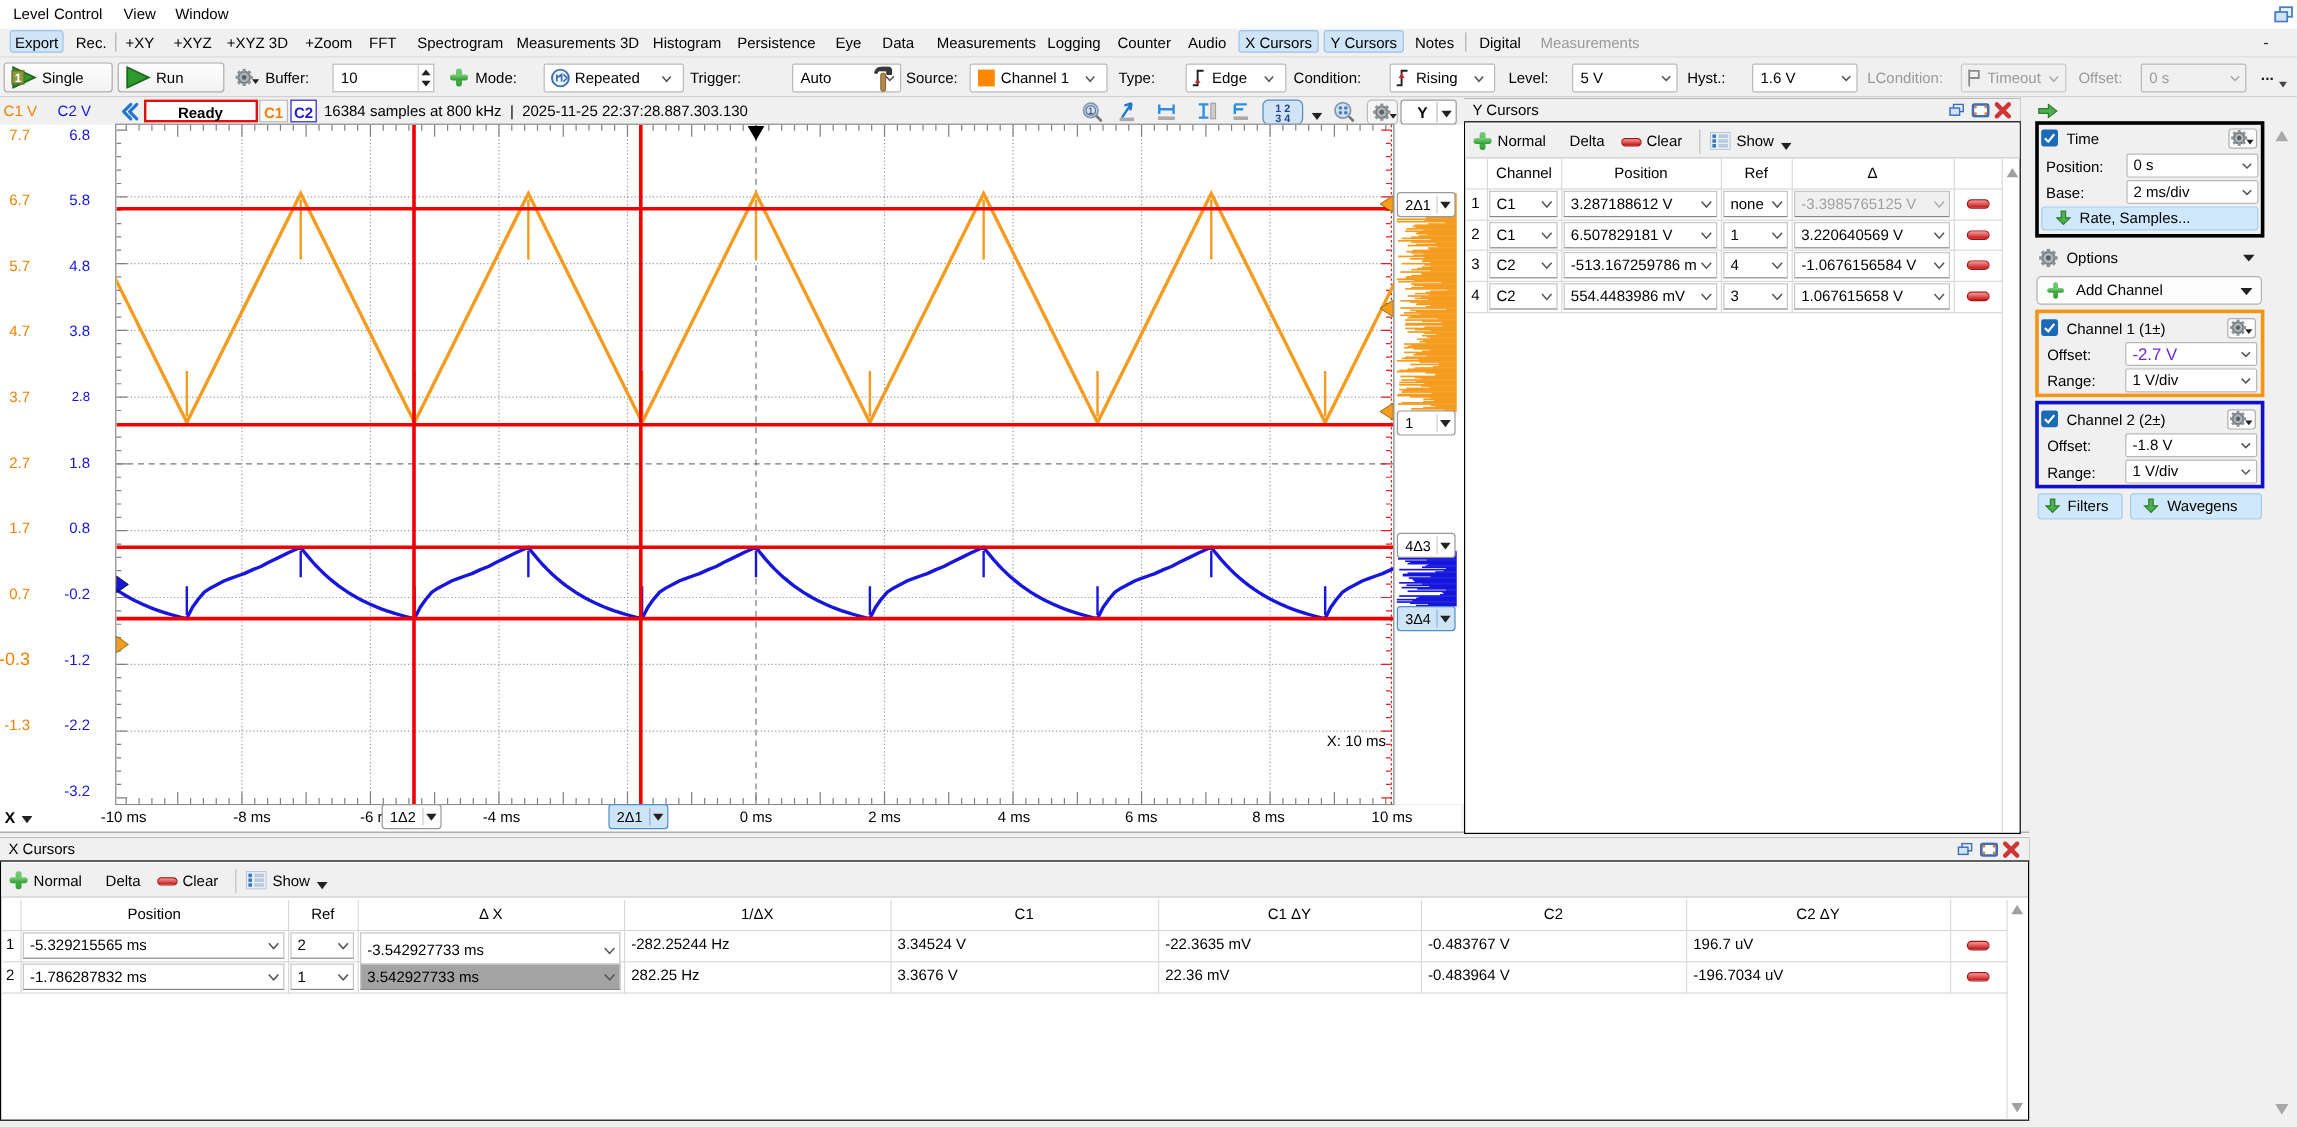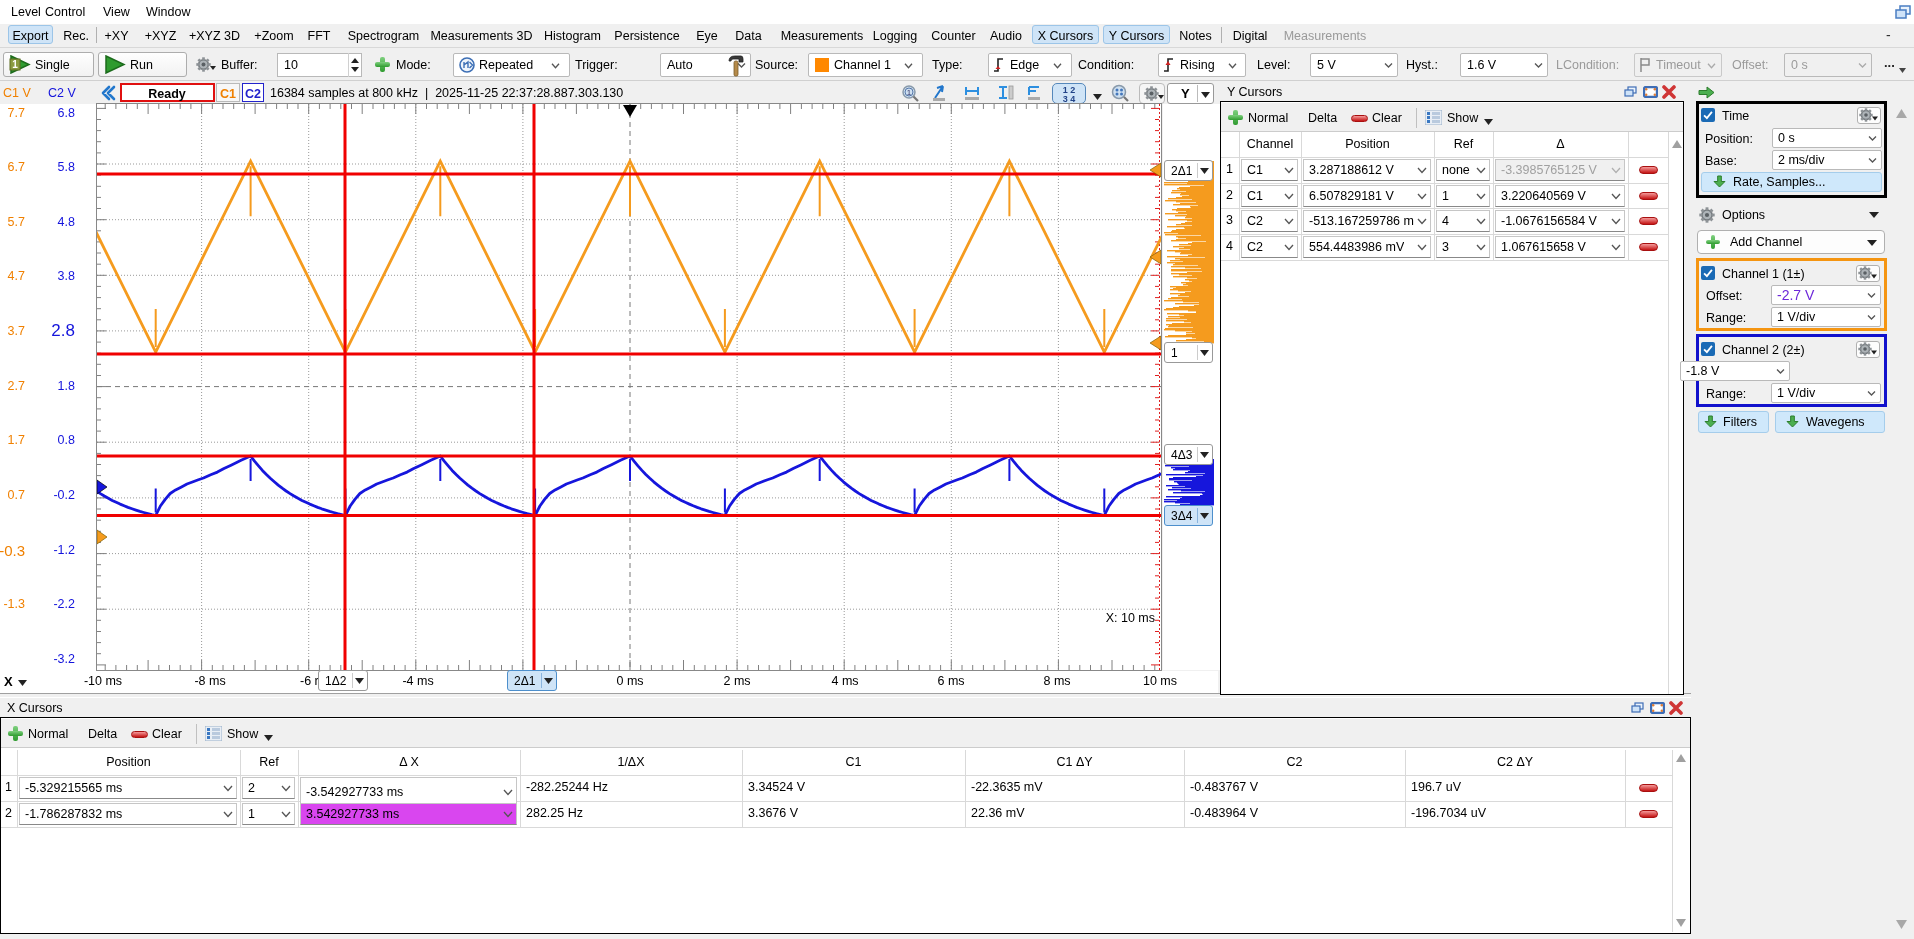--- a/index.html
+++ b/index.html
@@ -223,21 +223,21 @@
 <div class="abs" style="left:0;top:104px;width:97px;height:590px;background:#fff"></div>
 <div class="abs" style="right:1889px;top:112.5px;transform:translateY(-50%);font-size:12.5px;color:#f08000">7.7</div>
 <div class="abs" style="right:1839px;top:112.5px;transform:translateY(-50%);font-size:12.5px;color:#1414dc">6.8</div>
 <div class="abs" style="right:1889px;top:167.15px;transform:translateY(-50%);font-size:12.5px;color:#f08000">6.7</div>
 <div class="abs" style="right:1839px;top:167.15px;transform:translateY(-50%);font-size:12.5px;color:#1414dc">5.8</div>
 <div class="abs" style="right:1889px;top:221.8px;transform:translateY(-50%);font-size:12.5px;color:#f08000">5.7</div>
 <div class="abs" style="right:1839px;top:221.8px;transform:translateY(-50%);font-size:12.5px;color:#1414dc">4.8</div>
 <div class="abs" style="right:1889px;top:276.45px;transform:translateY(-50%);font-size:12.5px;color:#f08000">4.7</div>
 <div class="abs" style="right:1839px;top:276.45px;transform:translateY(-50%);font-size:12.5px;color:#1414dc">3.8</div>
 <div class="abs" style="right:1889px;top:331.1px;transform:translateY(-50%);font-size:12.5px;color:#f08000">3.7</div>
-<div class="abs" style="right:1839px;top:331.1px;transform:translateY(-50%);font-size:17px;color:#1414dc">2.8</div>
+<div class="abs" style="right:1839px;top:331.1px;transform:translateY(-50%);font-size:11px;color:#1414dc">2.8</div>
 <div class="abs" style="right:1889px;top:385.75px;transform:translateY(-50%);font-size:12.5px;color:#f08000">2.7</div>
 <div class="abs" style="right:1839px;top:385.75px;transform:translateY(-50%);font-size:12.5px;color:#1414dc">1.8</div>
 <div class="abs" style="right:1889px;top:440.4px;transform:translateY(-50%);font-size:12.5px;color:#f08000">1.7</div>
 <div class="abs" style="right:1839px;top:440.4px;transform:translateY(-50%);font-size:12.5px;color:#1414dc">0.8</div>
 <div class="abs" style="right:1889px;top:495.05px;transform:translateY(-50%);font-size:12.5px;color:#f08000">0.7</div>
 <div class="abs" style="right:1839px;top:495.05px;transform:translateY(-50%);font-size:12.5px;color:#1414dc">-0.2</div>
 <div class="abs" style="right:1889px;top:549.7px;transform:translateY(-50%);font-size:15px;color:#f08000">-0.3</div>
 <div class="abs" style="right:1839px;top:549.7px;transform:translateY(-50%);font-size:12.5px;color:#1414dc">-1.2</div>
 <div class="abs" style="right:1889px;top:604.3499999999999px;transform:translateY(-50%);font-size:12.5px;color:#f08000">-1.3</div>
 <div class="abs" style="right:1839px;top:604.3499999999999px;transform:translateY(-50%);font-size:12.5px;color:#1414dc">-2.2</div>
@@ -840,21 +840,21 @@
     <svg style="position:absolute;right:3px;top:50%;transform:translateY(-50%)" width="10" height="8">
       <polyline points="1,2 5,6.5 9,2" fill="none" stroke="#555" stroke-width="1.3"></polyline>
     </svg>
   </div>
 <div class="abs" style="left:242px;top:803px;width:53px;height:22px;background:#fff;border:1px solid #c6c6c6;border-bottom:1px solid #888">
     <div style="position:absolute;left:5px;top:50%;transform:translateY(-50%);font-size:12.5px;color:#000;white-space:nowrap;overflow:hidden;max-width:31px">1</div>
     <svg style="position:absolute;right:3px;top:50%;transform:translateY(-50%)" width="10" height="8">
       <polyline points="1,2 5,6.5 9,2" fill="none" stroke="#555" stroke-width="1.3"></polyline>
     </svg>
   </div>
-<div class="abs" style="left:300px;top:803px;width:217px;height:22px;background:#d946ef;border:1px solid #c6c6c6;border-bottom:1px solid #888">
+<div class="abs" style="left:300px;top:803px;width:217px;height:22px;background:#a3a3a3;border:1px solid #c6c6c6;border-bottom:1px solid #888">
     <div style="position:absolute;left:5px;top:50%;transform:translateY(-50%);font-size:12.5px;color:#000;white-space:nowrap;overflow:hidden;max-width:195px">3.542927733 ms</div>
     <svg style="position:absolute;right:3px;top:50%;transform:translateY(-50%)" width="10" height="8">
       <polyline points="1,2 5,6.5 9,2" fill="none" stroke="#555" stroke-width="1.3"></polyline>
     </svg>
   </div>
 <div class="abs" style="left:526px;top:806px;font-size:12.5px;white-space:nowrap">282.25 Hz</div>
 <div class="abs" style="left:748px;top:806px;font-size:12.5px;white-space:nowrap">3.3676 V</div>
 <div class="abs" style="left:971px;top:806px;font-size:12.5px;white-space:nowrap">22.36 mV</div>
 <div class="abs" style="left:1190px;top:806px;font-size:12.5px;white-space:nowrap">-0.483964 V</div>
 <div class="abs" style="left:1411px;top:806px;font-size:12.5px;white-space:nowrap">-196.7034 uV</div>
@@ -978,21 +978,21 @@
     <line x1="7.0" y1="11.2" x2="7.0" y2="13.7" stroke="#8d9296" stroke-width="2.5"></line>
     <line x1="4.0" y1="10.0" x2="2.2" y2="11.8" stroke="#8d9296" stroke-width="2.5"></line>
     <line x1="2.8" y1="7.0" x2="0.3" y2="7.0" stroke="#8d9296" stroke-width="2.5"></line>
     <line x1="4.0" y1="4.0" x2="2.2" y2="2.2" stroke="#8d9296" stroke-width="2.5"></line>
     <line x1="7.0" y1="2.8" x2="7.0" y2="0.3" stroke="#8d9296" stroke-width="2.5"></line>
     <line x1="10.0" y1="4.0" x2="11.8" y2="2.2" stroke="#8d9296" stroke-width="2.5"></line>
     <circle cx="7.0" cy="7.0" r="1.82" fill="#5a6064"></circle>
     <path d="M13 8.4 l6 0 l-3 4 z" fill="#222"></path>
   </svg>
 <div style="position:absolute;left:1706px;top:365px;font-size:12.5px;font-weight:normal;color:#000;white-space:nowrap">Offset:</div>
-<div style="position:absolute;left:1680px;top:361px;width:110px;height:20px;background:#fff;border:1px solid #b9b9b9;border-radius:2px;box-sizing:border-box;">
+<div style="position:absolute;left:1771px;top:361px;width:110px;height:20px;background:#fff;border:1px solid #b9b9b9;border-radius:2px;box-sizing:border-box;">
     <div style="position:absolute;left:5px;top:50%;transform:translateY(-50%);font-size:12.5px;color:#000;white-space:nowrap">-1.8 V</div>
     <svg style="position:absolute;right:4px;top:50%;transform:translateY(-50%)" width="9" height="8">
       <polyline points="1,2.5 4.5,6 8,2.5" fill="none" stroke="#555" stroke-width="1.3"></polyline>
     </svg>
   </div>
 <div style="position:absolute;left:1706px;top:387px;font-size:12.5px;font-weight:normal;color:#000;white-space:nowrap">Range:</div>
 <div style="position:absolute;left:1771px;top:383px;width:110px;height:20px;background:#fff;border:1px solid #b9b9b9;border-radius:2px;box-sizing:border-box;">
     <div style="position:absolute;left:5px;top:50%;transform:translateY(-50%);font-size:12.5px;color:#000;white-space:nowrap">1 V/div</div>
     <svg style="position:absolute;right:4px;top:50%;transform:translateY(-50%)" width="9" height="8">
       <polyline points="1,2.5 4.5,6 8,2.5" fill="none" stroke="#555" stroke-width="1.3"></polyline>

